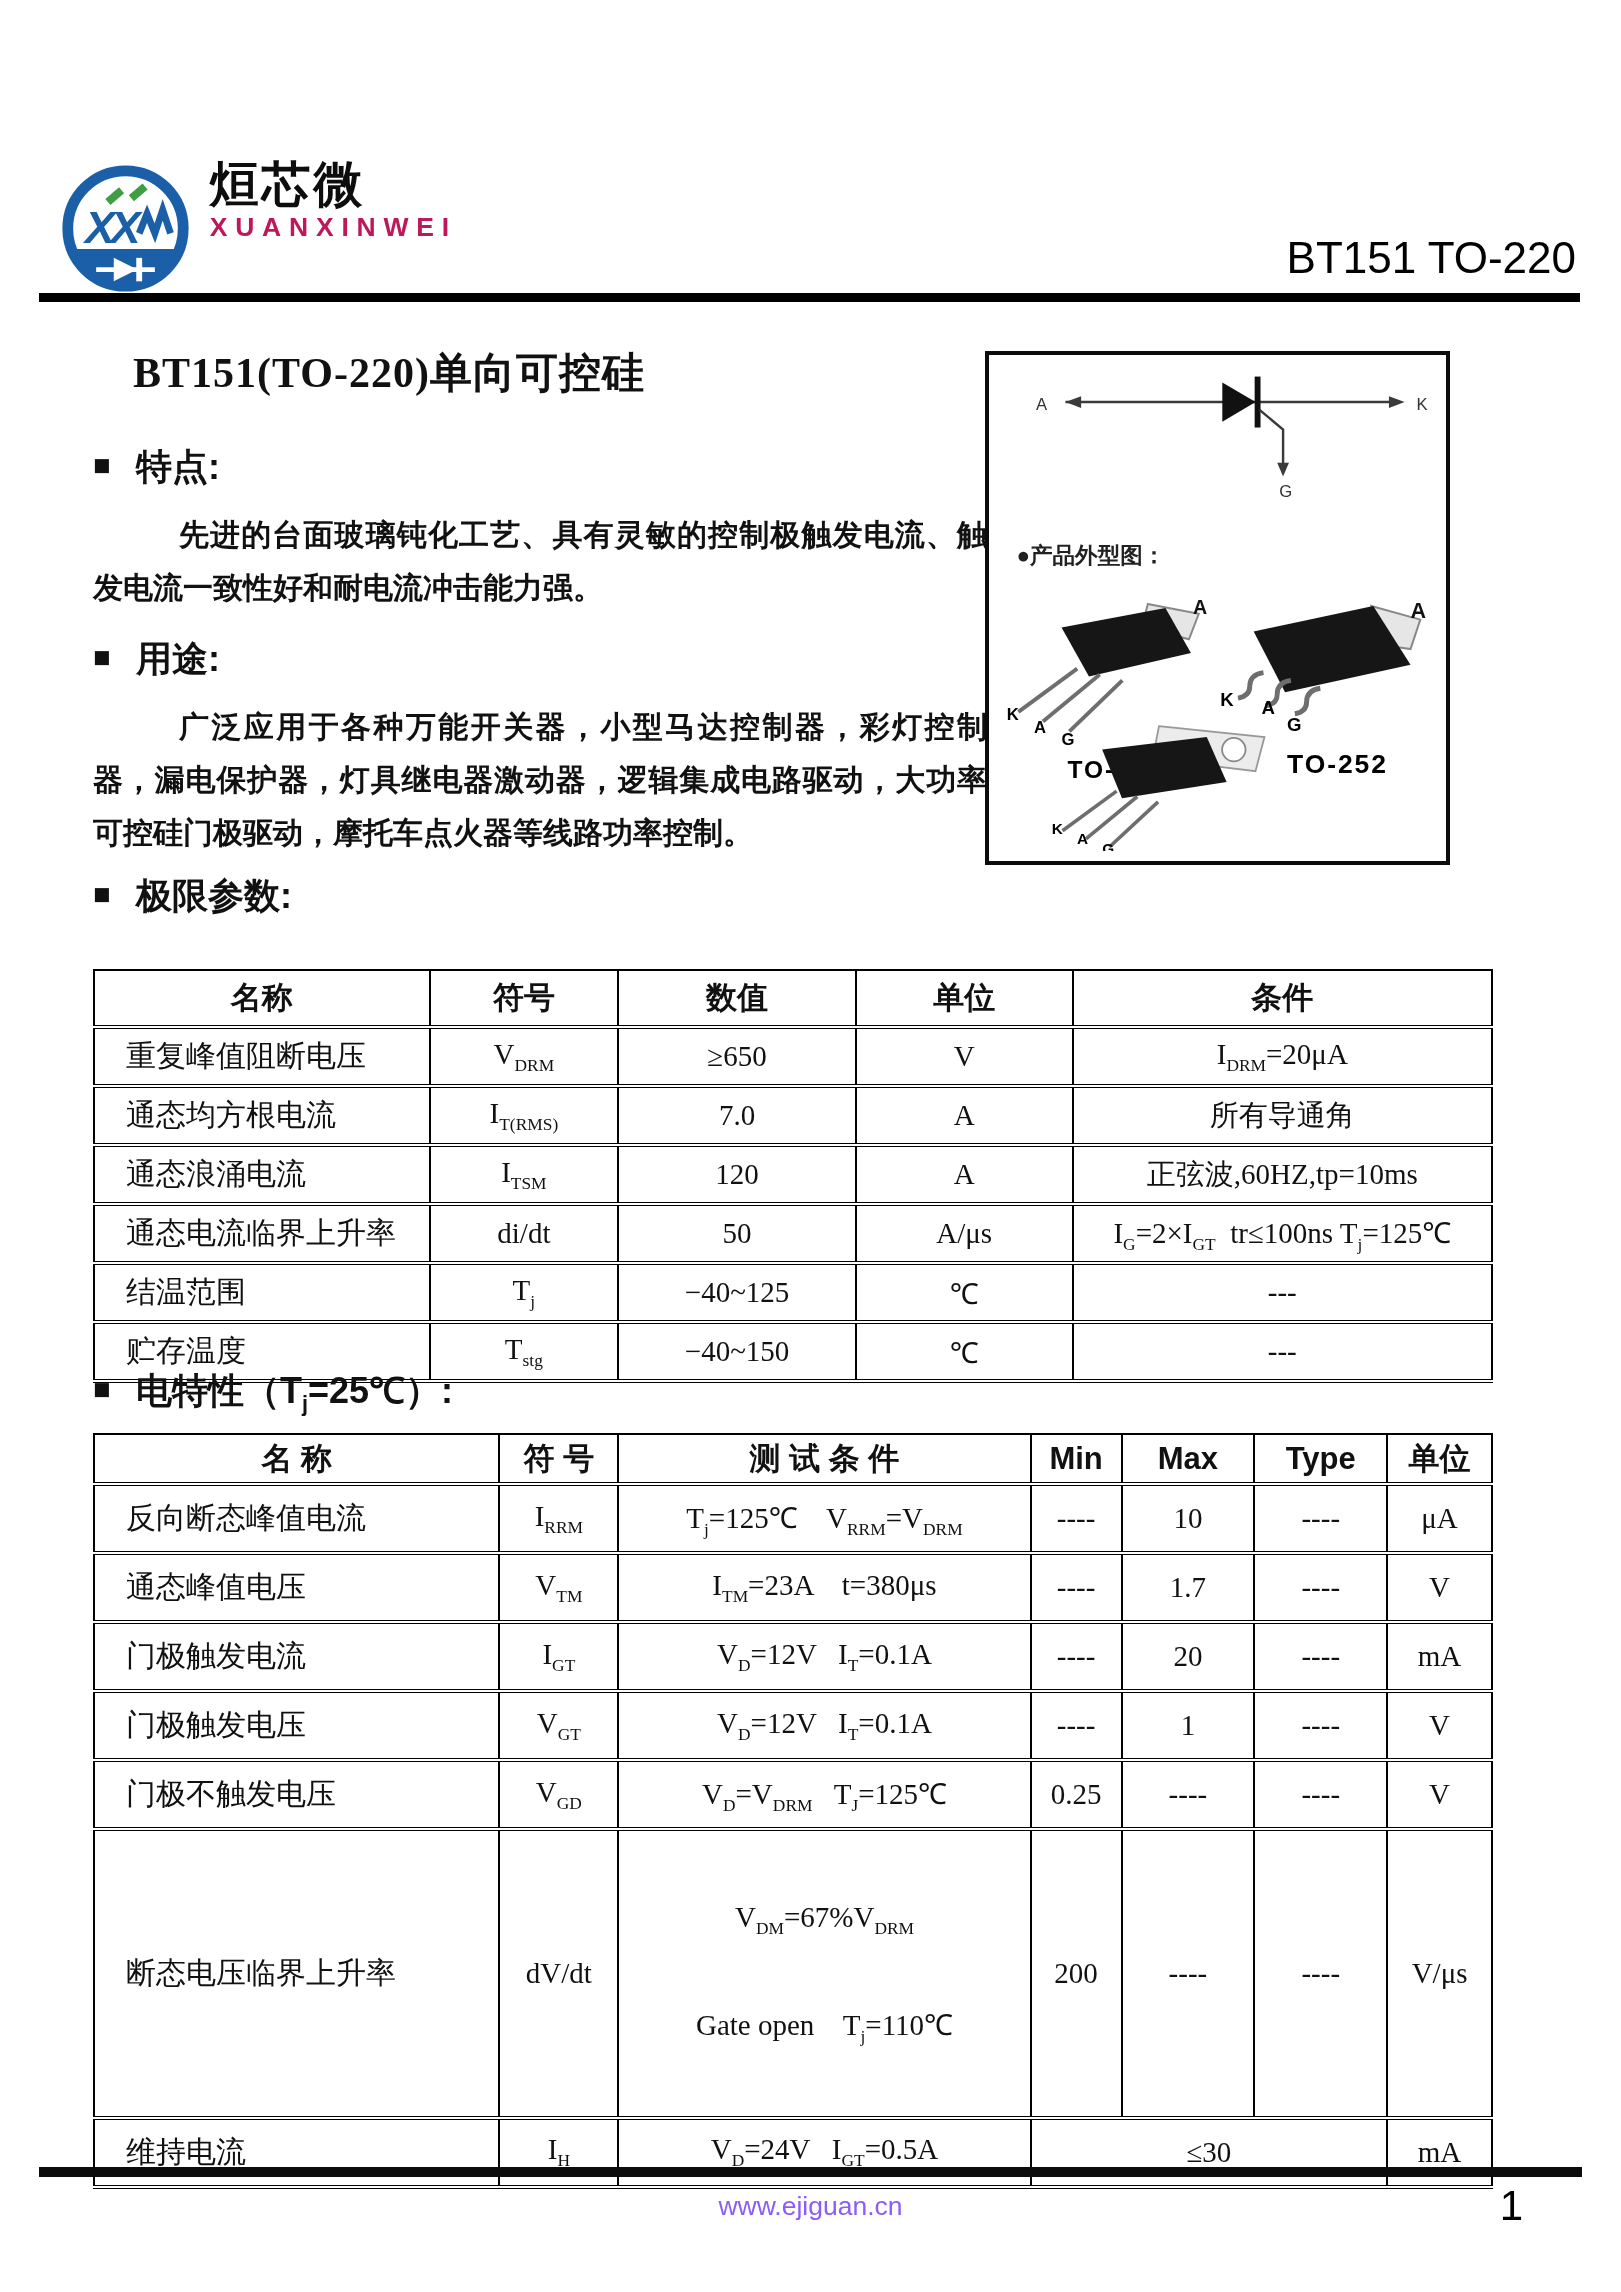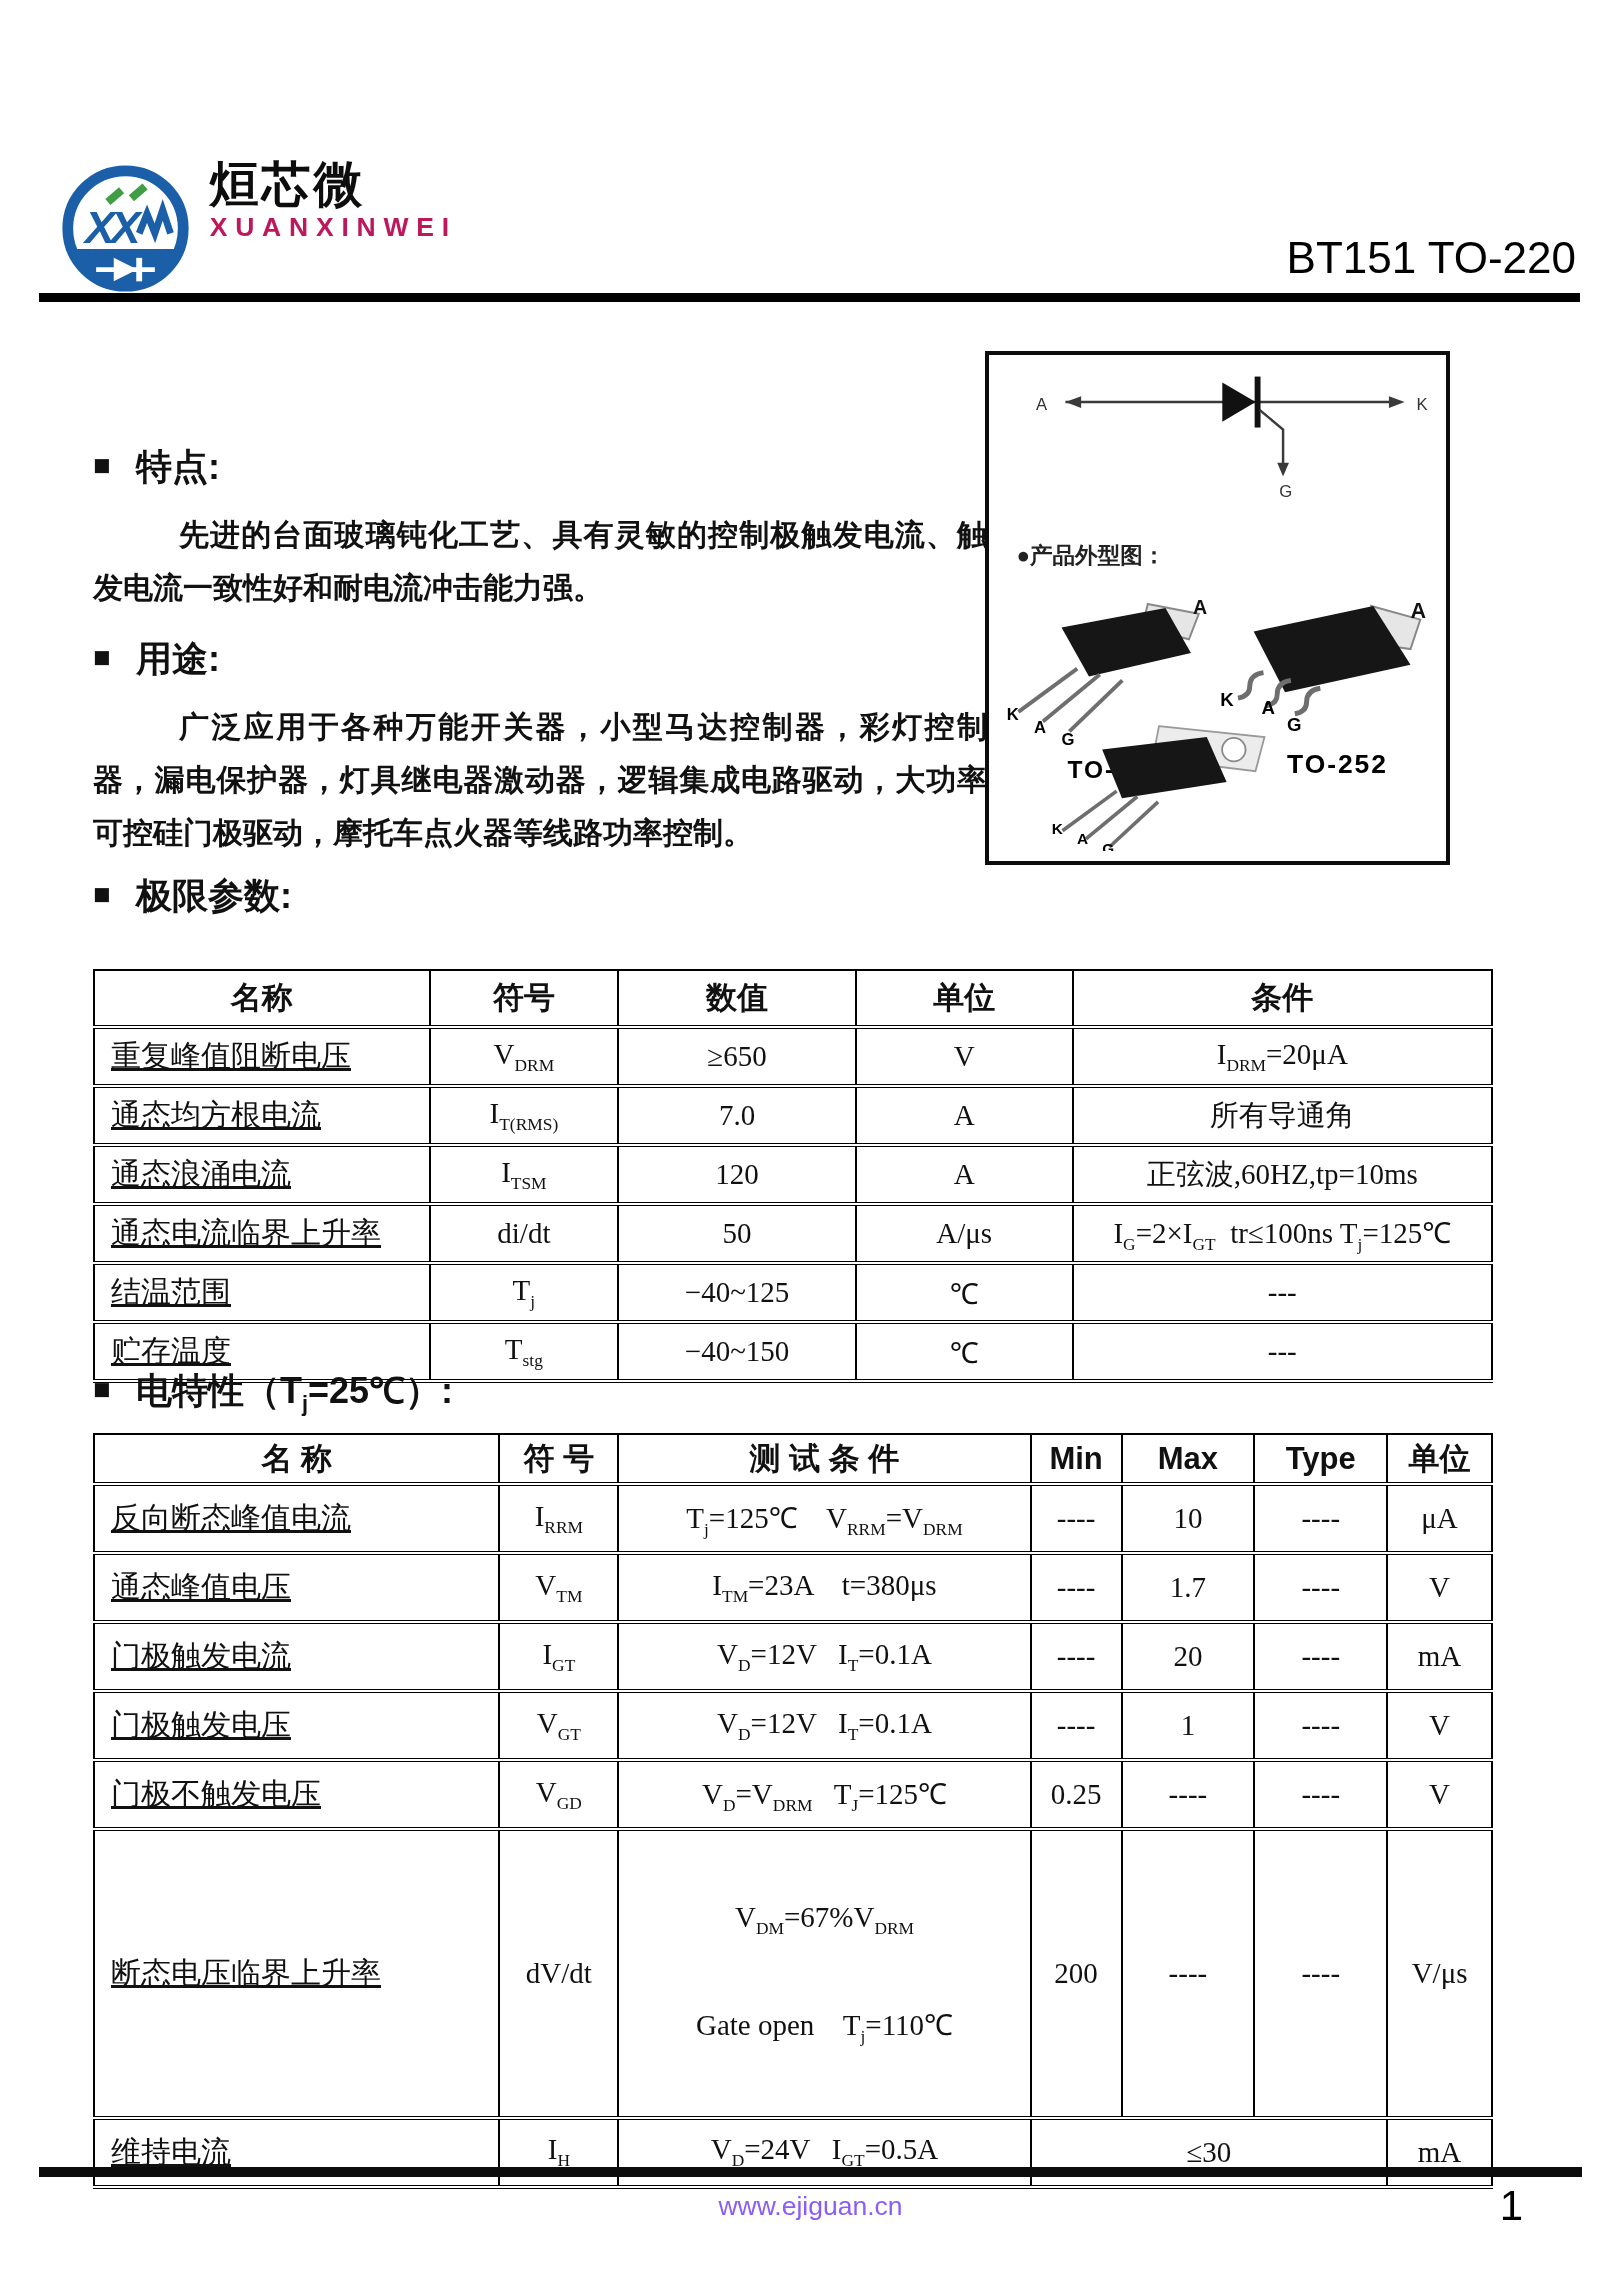--- a/index.html
+++ b/index.html
@@ -37,21 +37,21 @@
   table{border:2.9px solid #000;}
   tr{border-bottom:4.9px double #000;}
   th,td{border-left:2px solid #000;border-right:2px solid #000;overflow:hidden;}
   th{font-size:31px;font-weight:bold;font-family:"Liberation Sans",sans-serif;}
   td{font-size:29px;font-family:"Liberation Serif",serif;text-align:center;white-space:pre-wrap;}
   .tbl-limits tr{height:59px;}
   .tbl-limits tr.hdr{height:57px;}
   .tbl-elec tr{height:69px;}
   .tbl-elec tr.hdr{height:50px;border-radius:20px;}
   .tbl-elec tr.tall{height:110px;}
-  td.c-name{text-align:left;padding-left:16px;font-size:30px;text-decoration:underline;}
+  td.c-name{text-align:left;padding-left:31px;font-size:30px;}
   sub{font-size:0.6em;}
   .cond2{line-height:1.35;}
 
   
   .footer-rule{position:absolute;left:39px;top:2167px;width:1543px;height:9.8px;background:#0c0c0c;}
   .footer-url{position:absolute;left:0;top:2191px;width:1621px;text-align:center;font-size:26.5px;color:#8b5cf6;}
   .page-number{position:absolute;right:98px;top:2182px;font-size:42px;color:#000;}
 
   svg text{font-family:"Liberation Sans",sans-serif;}
 </style>
@@ -74,20 +74,21 @@
       <line x1="84" y1="101" x2="84" y2="125" stroke="#fff" stroke-width="6"></line>
     </svg>
     <div class="logo-text">
       <div class="brand-cn">烜芯微</div>
       <div class="brand-en">XUANXINWEI</div>
     </div>
   </div>
   <div class="product-code">BT151 TO-220</div>
   <div class="header-rule"></div>
 
+  <div class="doc-title">BT151(TO-220)单向可控硅</div>
 
   <div class="sec sec-features">
     <div class="sec-head">
       <span class="bullet">■</span>
       <span>特点:</span>
     </div>
     <p>先进的台面玻璃钝化工艺、具有灵敏的控制极触发电流、触发电流一致性好和耐电流冲击能力强。</p>
   </div>
 
   <div class="sec sec-applications">

